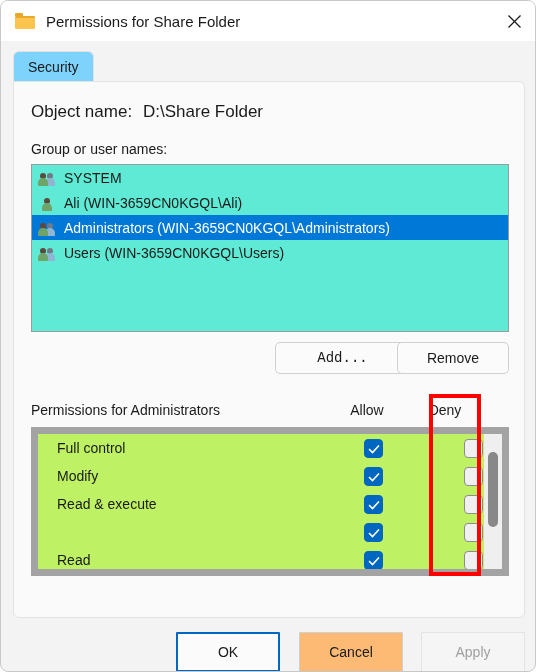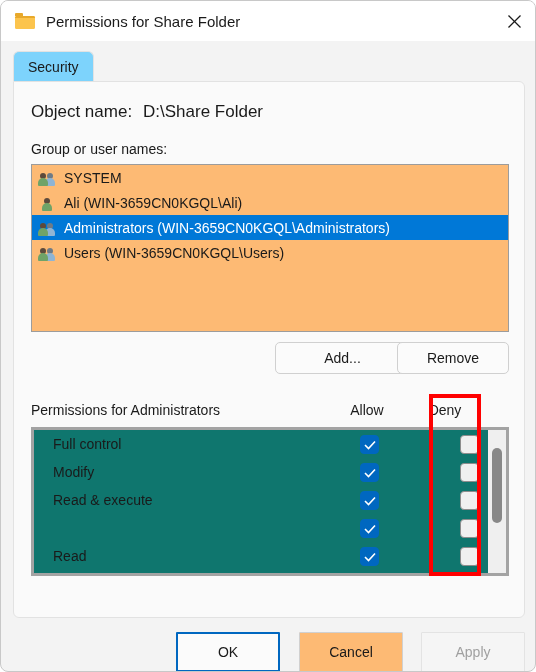--- a/index.html
+++ b/index.html
@@ -140,21 +140,21 @@
     top: 59px;
     font-size: 14px;
     color: #1a1a1a;
   }
   .userlist {
     position: absolute;
     left: 17px;
     top: 82px;
     width: 478px;
     height: 168px;
-    background: #fdba74;
+    background: #5eead4;
     border: 1px solid #9c9c9c;
     box-sizing: border-box;
     overflow: hidden;
   }
   .user-row {
     display: flex;
     align-items: center;
     height: 25px;
     padding-left: 6px;
     font-size: 14px;
@@ -205,21 +205,21 @@
     border-radius: 5px;
     box-sizing: border-box;
     cursor: default;
     display: flex;
     align-items: center;
     justify-content: center;
   }
   .btn-add {
     position: absolute;
     left: 261px; top: 260px;
-    width: 135px; height: 32px;
+    width: 135px; height: 32px; font-family: Liberation Mono, monospace;
   }
   .btn-remove {
     position: absolute;
     left: 383px; top: 260px;
     width: 112px; height: 32px;
   }
 
   
   .perm-header {
     position: absolute;
@@ -252,22 +252,22 @@
     color: #1a1a1a;
   }
 
   
   .permlist {
     position: absolute;
     left: 17px;
     top: 345px;
     width: 478px;
     height: 149px;
-    background: #0f766e;
-    border: 3px solid #a3a3a3;
+    background: #bef264;
+    border: 7px solid #a3a3a3;
     box-sizing: border-box;
     overflow: hidden;
   }
   .perm-rows {
     position: absolute;
     left: 0; top: 0;
     width: 458px;
   }
   .perm-row {
     position: relative;

